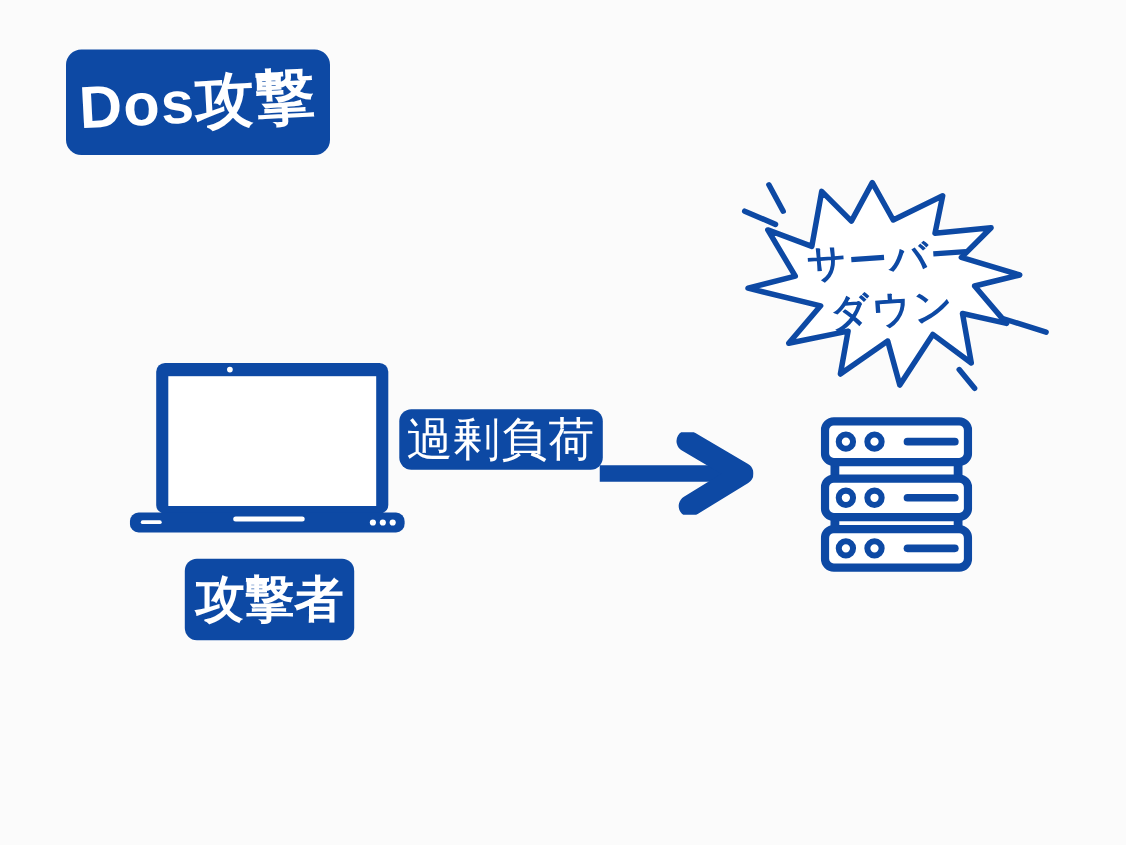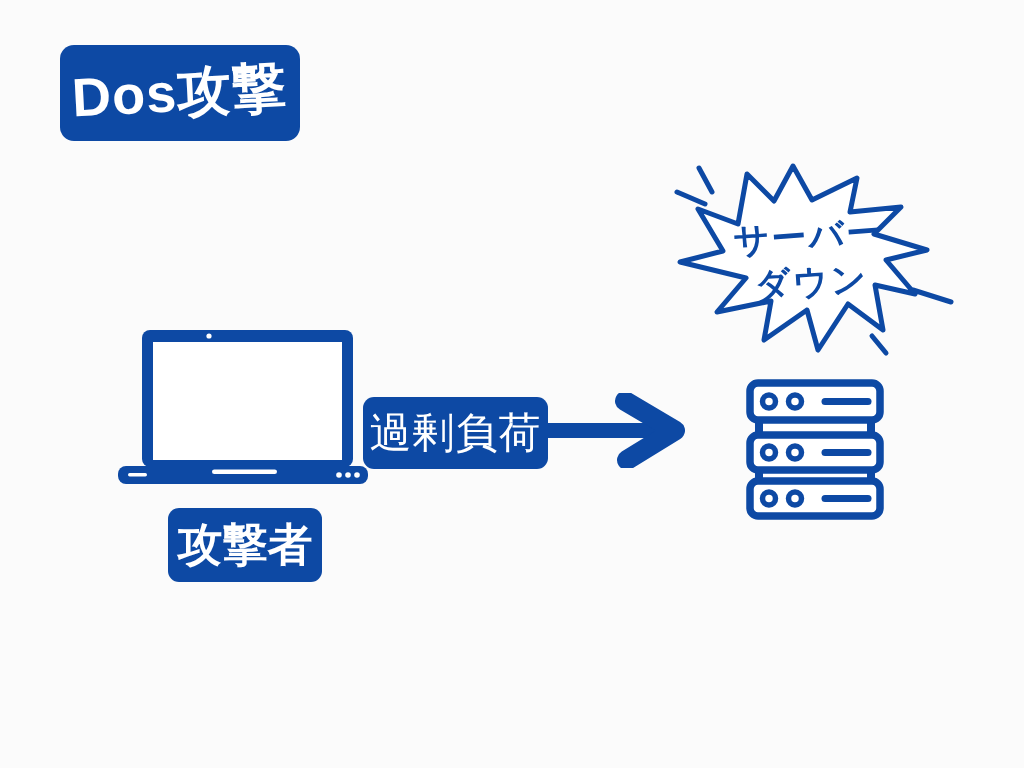--- a/index.html
+++ b/index.html
@@ -36,22 +36,22 @@
   }
   .title-badge .title-text { transform: rotate(-3deg); letter-spacing: 1px; }
   .attacker-badge {
     left: 168px; top: 508px;
     width: 154px; height: 74px;
     border-radius: 11px;
     font-size: 45px;
     text-align: right;
   }
   .load-badge {
-    left: 363px; top: 397px;
-    width: 185px; height: 72px;
+    left: 363px; top: 372px;
+    width: 185px; height: 55px;
     border-radius: 11px;
     font-size: 42px;
     font-weight: 500;
     letter-spacing: 1px;
     z-index: 2;
   }
   .laptop-svg   { position: absolute; left: 118px; top: 327px; width: 250px; height: 160px; }
   .arrow-svg    { position: absolute; left: 545px; top: 393px; width: 140px; height: 75px;  }
   .server-svg   { position: absolute; left: 746px; top: 376px; width: 138px; height: 145px; }
   .burst-svg    { position: absolute; left: 665px; top: 152px; width: 295px; height: 212px; }

